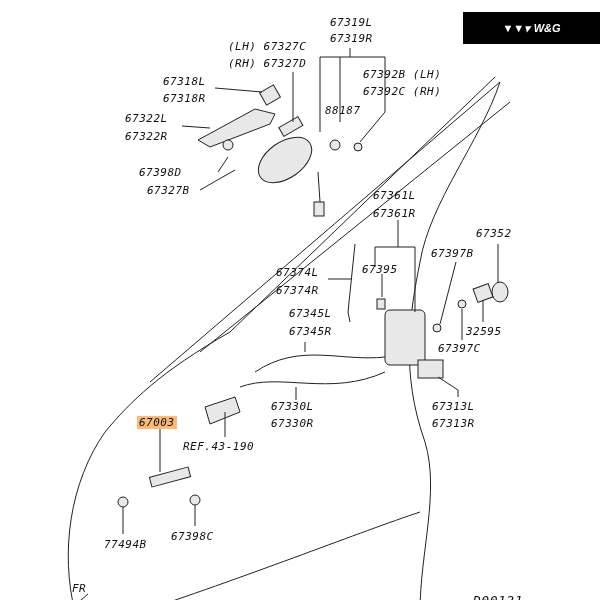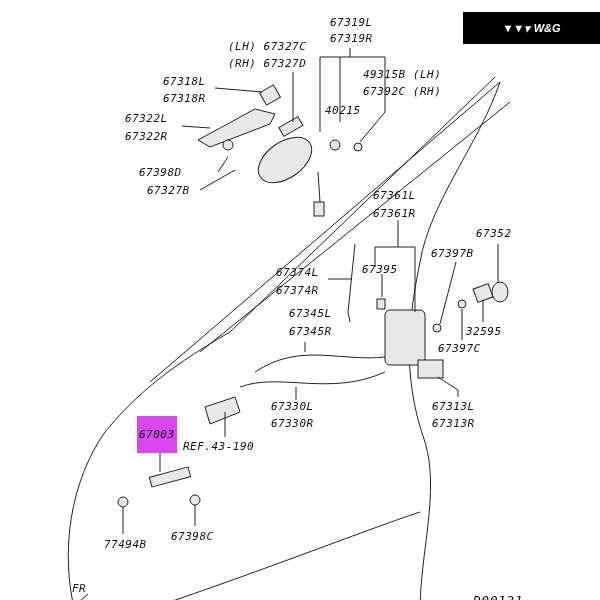--- a/index.html
+++ b/index.html
@@ -1,19 +1,19 @@
 <!DOCTYPE html>
 <html><head>
 <meta charset="utf-8">
 <style>
   html,body{margin:0;padding:0;background:#fff;}
   body{width:600px;height:600px;position:relative;overflow:hidden;font-family:"DejaVu Sans Mono","Liberation Mono",monospace;}
   #diagram{position:absolute;left:0;top:12px;width:600px;height:600px;font-style:italic;}
   .lbl{position:absolute;font-size:11px;letter-spacing:0.5px;color:#111;white-space:nowrap;line-height:13px;}
-  .hl{background:#d946ef;padding:12px 2px;}
+  .hl{background:#fdba74;padding:0 2px;}
   #brand{position:absolute;left:463px;top:0;width:137px;height:32px;background:#000;color:#fff;font-family:"Liberation Sans",sans-serif;font-weight:bold;font-size:11px;display:flex;align-items:center;justify-content:center;}
   .line{stroke:#222;stroke-width:1;fill:none;}
   .part{stroke:#222;stroke-width:1;fill:#e8e8e8;}
 </style>
 </head>
 <body>
 
 <div id="diagram">
   <svg width="600" height="600">
 
@@ -74,25 +74,25 @@
 
     <path class="line" d="M88,582 L74,594 M74,594 L80,594 M74,594 L74,588"></path>
   </svg>
 
   <div class="lbl" style="left:330px;top:4px">67319L</div>
   <div class="lbl" style="left:330px;top:20px">67319R</div>
   <div class="lbl" style="left:228px;top:28px">(LH) 67327C</div>
   <div class="lbl" style="left:228px;top:45px">(RH) 67327D</div>
   <div class="lbl" style="left:163px;top:63px">67318L</div>
   <div class="lbl" style="left:163px;top:80px">67318R</div>
-  <div class="lbl" style="left:363px;top:56px">49315B (LH)</div>
+  <div class="lbl" style="left:363px;top:56px">67392B (LH)</div>
   <div class="lbl" style="left:363px;top:73px">67392C (RH)</div>
   <div class="lbl" style="left:125px;top:100px">67322L</div>
   <div class="lbl" style="left:125px;top:118px">67322R</div>
-  <div class="lbl" style="left:325px;top:92px">40215</div>
+  <div class="lbl" style="left:325px;top:92px">88187</div>
   <div class="lbl" style="left:139px;top:154px">67398D</div>
   <div class="lbl" style="left:147px;top:172px">67327B</div>
   <div class="lbl" style="left:373px;top:177px">67361L</div>
   <div class="lbl" style="left:373px;top:195px">67361R</div>
   <div class="lbl" style="left:476px;top:215px">67352</div>
   <div class="lbl" style="left:431px;top:235px">67397B</div>
   <div class="lbl" style="left:276px;top:254px">67374L</div>
   <div class="lbl" style="left:276px;top:272px">67374R</div>
   <div class="lbl" style="left:362px;top:251px">67395</div>
   <div class="lbl" style="left:466px;top:313px">32595</div>

